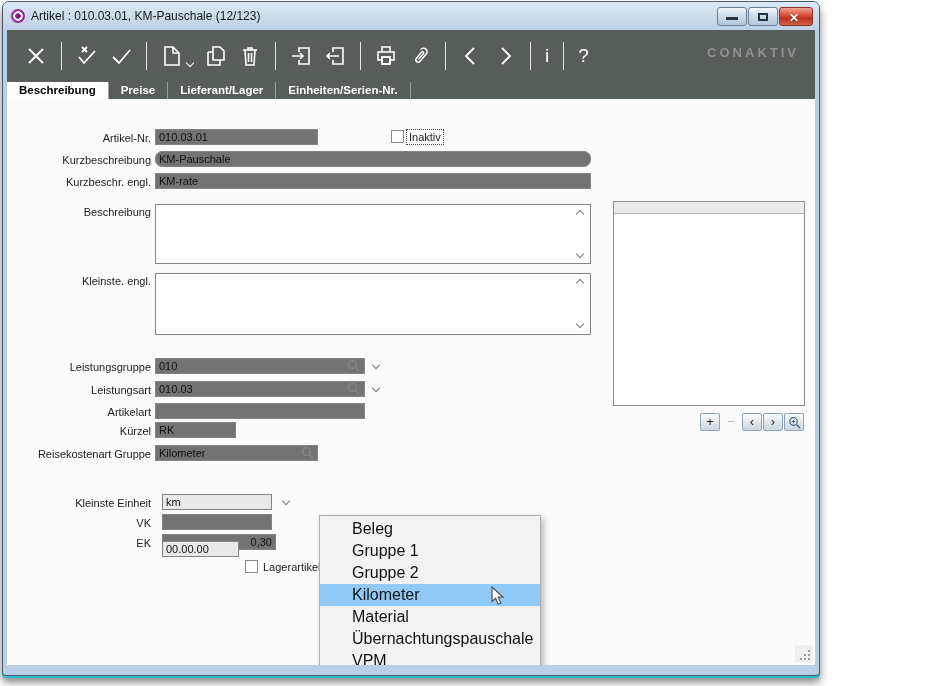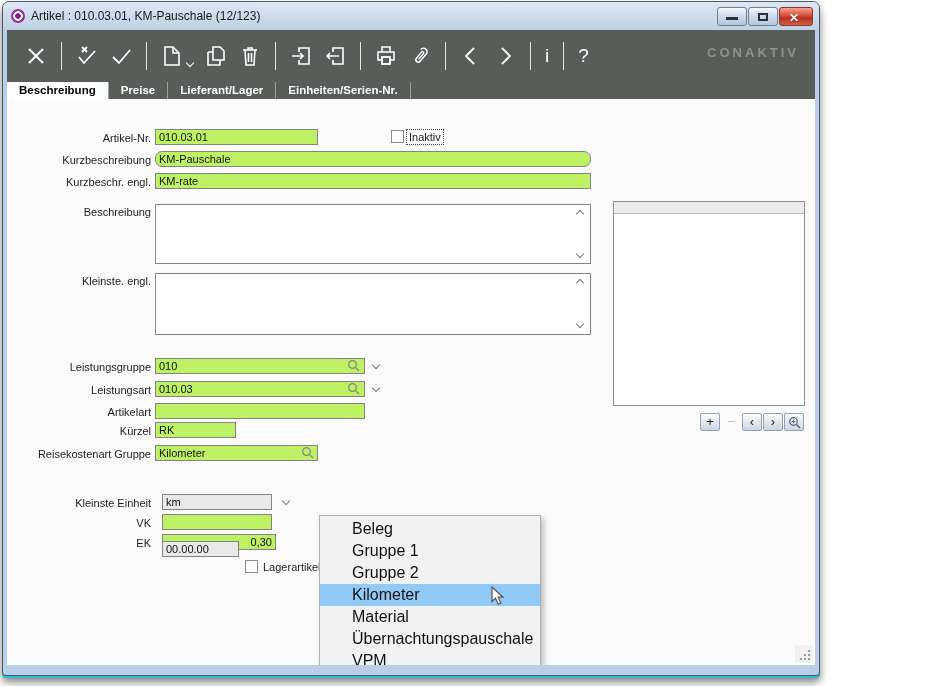--- a/index.html
+++ b/index.html
@@ -40,21 +40,21 @@
 
   
   .tabstrip { position:absolute; left:0; right:0; top:52px; height:17px; background:#575d59; display:flex; }
   .tab { padding:0 12px; font-size:11.5px; font-weight:bold; color:#fff; line-height:17px;
     border-right:1px solid #9aa09c; white-space:nowrap; cursor:default; }
   .tab.active { background:#fff; color:#000; border-right:1px solid #9aa09c; }
 
   
   .form { position:absolute; left:0; right:0; top:69px; bottom:0; background:#fbfbfb; }
   .lbl { position:absolute; left:4px; width:140px; text-align:right; font-size:11px; color:#1c1c1c; white-space:nowrap; }
-  .inp { position:absolute; height:16px; border:1px solid #848484; background:#bef264;
+  .inp { position:absolute; height:16px; border:1px solid #848484; background:#737373;
     font-family:"Liberation Sans",sans-serif; font-size:11px; color:#101010; padding:0 3px; outline:none; }
   .inp.ro { background:#e9e9e9; }
   .inp.num { text-align:right; }
   .ta { position:absolute; border:1px solid #848484; background:#fff; resize:none; outline:none;
     font-family:"Liberation Sans",sans-serif; font-size:11px; }
   .chev { position:absolute; width:6px; height:6px; border-right:1.5px solid #777;
     border-bottom:1.5px solid #777; transform:rotate(45deg); cursor:default; }
   .chev.up { transform:rotate(-135deg); }
   .mag { position:absolute; width:13px; height:13px; }
   .cb { position:absolute; width:13px; height:13px; border:1px solid #8a8a8a; background:#fff; cursor:default; }

